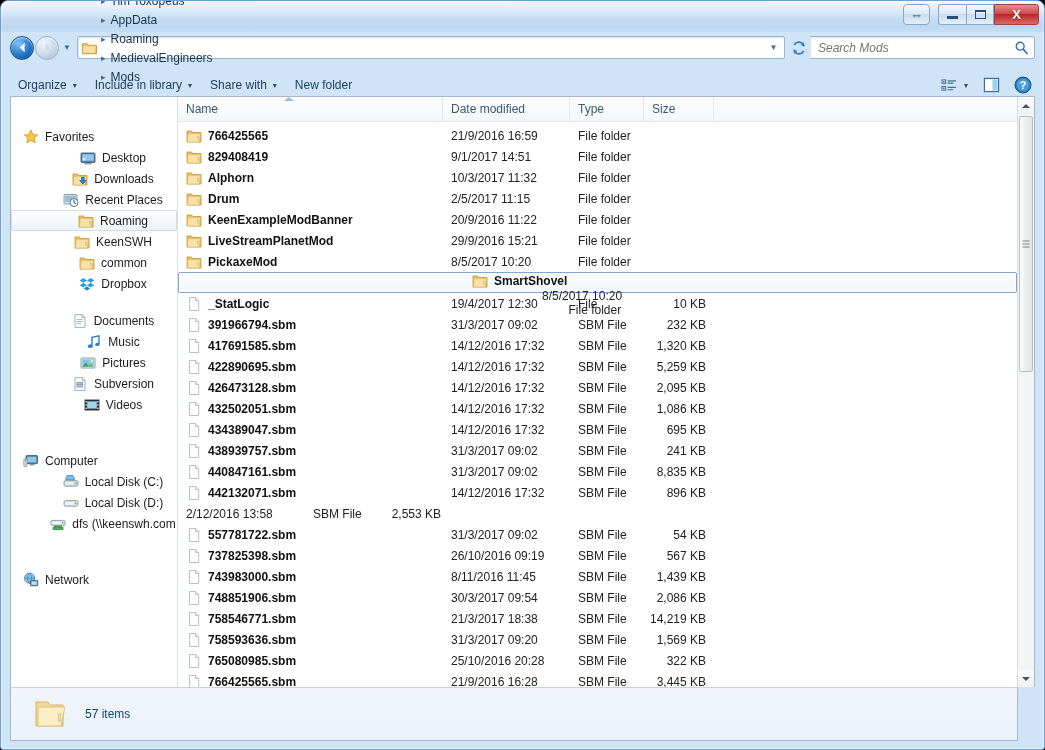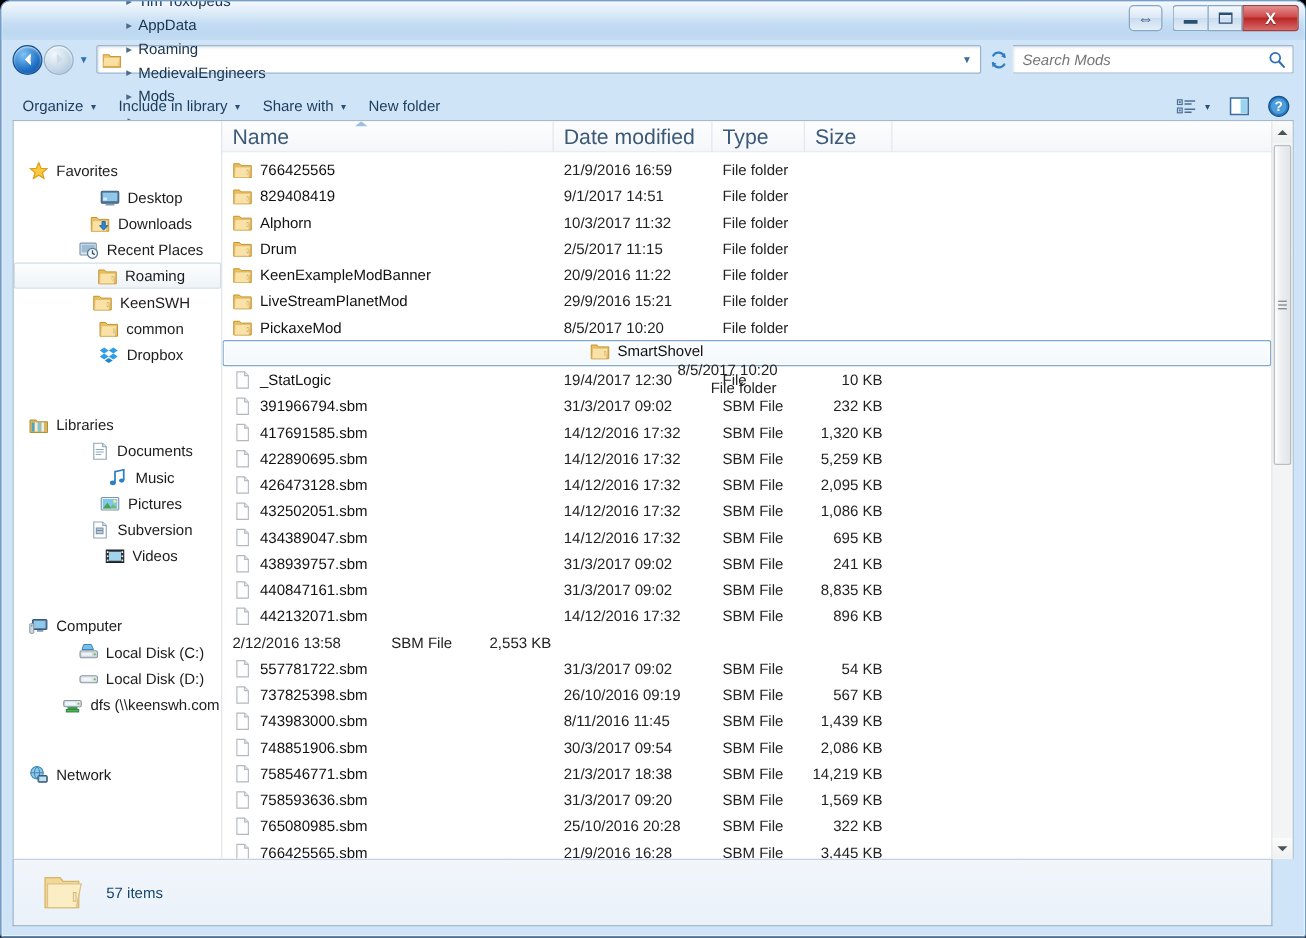--- a/index.html
+++ b/index.html
@@ -111,42 +111,42 @@
   .nav-row.selected { background: linear-gradient(to bottom, #fdfefe, #eef3f8); border: 1px solid #d3dde6; border-radius: 2px; height: 21px; }
   .nav-ico { width: 16px; height: 16px; flex:none; margin-right: 6px; position: relative; }
   .nav-label { white-space: nowrap; overflow: hidden; }
   .nav-gap { height: 13px; }
 
   
   #filelist { flex: 1; display: flex; flex-direction: column; min-width: 0; position: relative; }
   #col-header { height: 25px; flex: none; display: flex; align-items: center;
                 background: linear-gradient(to bottom,#fdfdfe,#f4f7fa);
                 border-bottom: 1px solid #dfe6ed; position: relative; }
-  .col { font-size: 17px; color: #3c5a77; padding-left: 8px; height: 25px; line-height: 25px;
+  .col { font-size: 12px; color: #3c5a77; padding-left: 8px; height: 25px; line-height: 25px;
          border-right: 1px solid #e2e8ee; flex: none; overflow:hidden; white-space: nowrap; }
   #col-name { width: 265px; }
   #col-date { width: 127px; }
   #col-type { width: 74px; }
   #col-size { width: 70px; }
   #col-rest { flex: 1; border-right: none; }
   #sort-arrow { position: absolute; left: 106px; top: 0px; width: 0; height: 0;
                 border-left: 5px solid transparent; border-right: 5px solid transparent;
                 border-bottom: 4px solid #9cc0de; }
 
   #rows-wrap { flex: 1; overflow: hidden; position: relative; background: #fff; padding-top: 3px; }
   .row { display: flex; align-items: center; height: 21px; font-size: 12px; color: #111; white-space: nowrap; }
   .row.selected {
     background: linear-gradient(to bottom, #fbfdfe, #f3f8fc);
     border: 1px solid #7fa8cf; border-radius: 2px;
     box-shadow: inset 0 0 0 1px rgba(255,255,255,.9);
     height: 21px;
     flex-direction: column;
   }
   .cell { overflow: hidden; flex: none; }
-  .c-name { width: 265px; display: flex; align-items: center; padding-left: 8px; }
+  .c-name { width: 265px; display: flex; align-items: center; padding-left: 8px; font-weight: bold; }
   .c-date { width: 127px; padding-left: 8px; color: #222; }
   .c-type { width: 74px; padding-left: 8px; color: #222; }
   .c-size { width: 70px; padding-right: 8px; text-align: right; color: #222; }
   .row.selected .c-name { padding-left: 7px; }
   .ficon { width: 16px; height: 16px; flex:none; margin-right: 6px; }
 
   
   #vscroll { width: 17px; flex:none; background: #f1f1f1; border-left: 1px solid #dcdcdc;
              display: flex; flex-direction: column; }
   .sb-arrow { height: 17px; flex: none; display:flex; align-items:center; justify-content:center;
@@ -384,32 +384,20 @@
                 <path d="M4.3 11.6 L8 9.2 L4.3 6.8 L0.8 9.2 Z" fill="#2f9de8"></path>
                 <path d="M11.7 11.6 L15.2 9.2 L11.7 6.8 L8 9.2 Z" fill="#2f9de8"></path>
                 <path d="M8 10.4 L11.2 12.4 L8 14.4 L4.8 12.4 Z" fill="#1f86cc"></path>
               </svg>
             </span>
             <span class="nav-label">Dropbox</span>
           </div>
         </div>
         <div class="nav-gap"></div>
         <div class="nav-group">
-          <div class="nav-row root">
-            <span class="nav-ico">
-              <svg width="16" height="16" viewBox="0 0 16 16">
-                <path d="M1 4 h5 l1 1.4 H15 v8.6 H1 Z" fill="#d9b65e" stroke="#b08f36" stroke-width=".8"></path>
-                <rect x="2.4" y="6" width="2" height="7.2" fill="#4da6c9"></rect>
-                <rect x="5" y="6" width="2" height="7.2" fill="#e5f0f5"></rect>
-                <rect x="7.6" y="6" width="2" height="7.2" fill="#79c6e0"></rect>
-                <rect x="10.2" y="6" width="2" height="7.2" fill="#e5f0f5"></rect>
-              </svg>
-            </span>
-            <span class="nav-label">Libraries</span>
-          </div>
           <div class="nav-row child">
             <span class="nav-ico">
               <svg width="16" height="16" viewBox="0 0 16 16">
                 <path d="M3 1.6 h7.2 l2.8 2.8 v10 H3 Z" fill="#fdfefe" stroke="#93a6b6" stroke-width=".9"></path>
                 <path d="M10.2 1.6 v2.8 h2.8" fill="#dfe7ed" stroke="#93a6b6" stroke-width=".9"></path>
                 <g stroke="#8fa6ba" stroke-width=".8">
                   <line x1="4.6" y1="6.6" x2="11" y2="6.6"></line>
                   <line x1="4.6" y1="8.6" x2="11" y2="8.6"></line>
                   <line x1="4.6" y1="10.6" x2="9" y2="10.6"></line>
                 </g>

